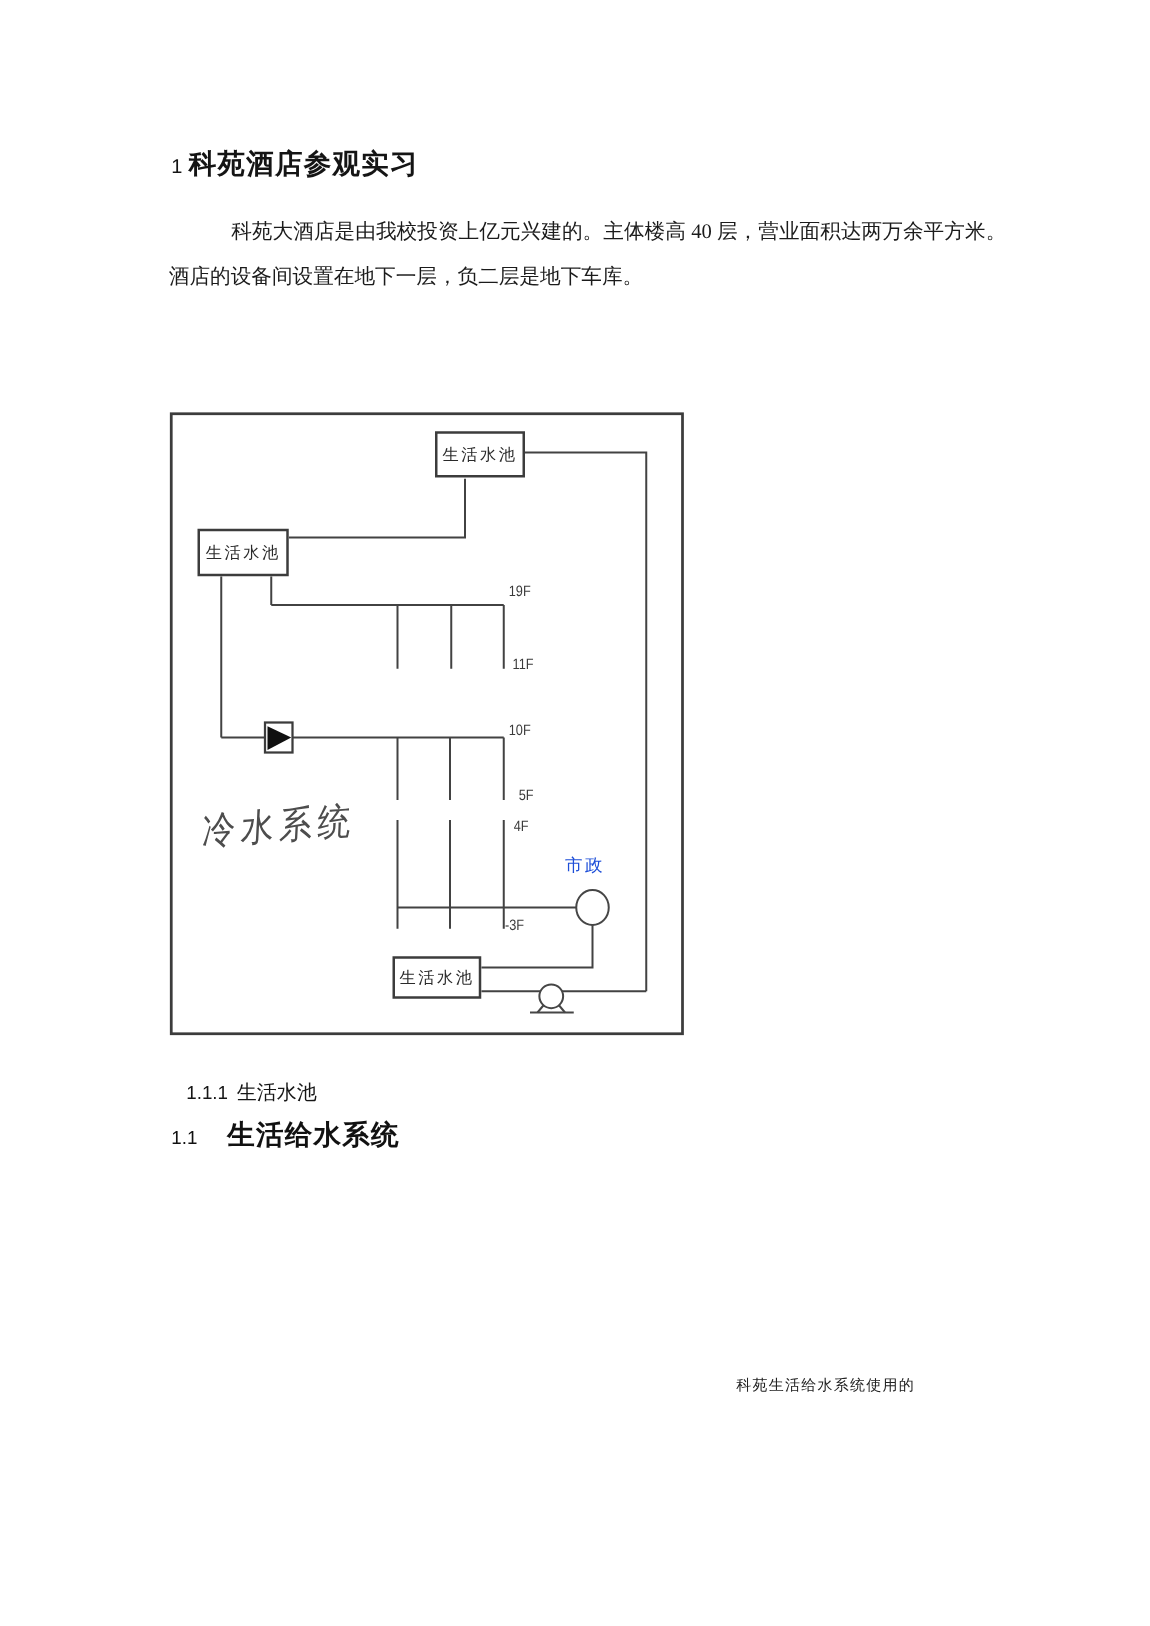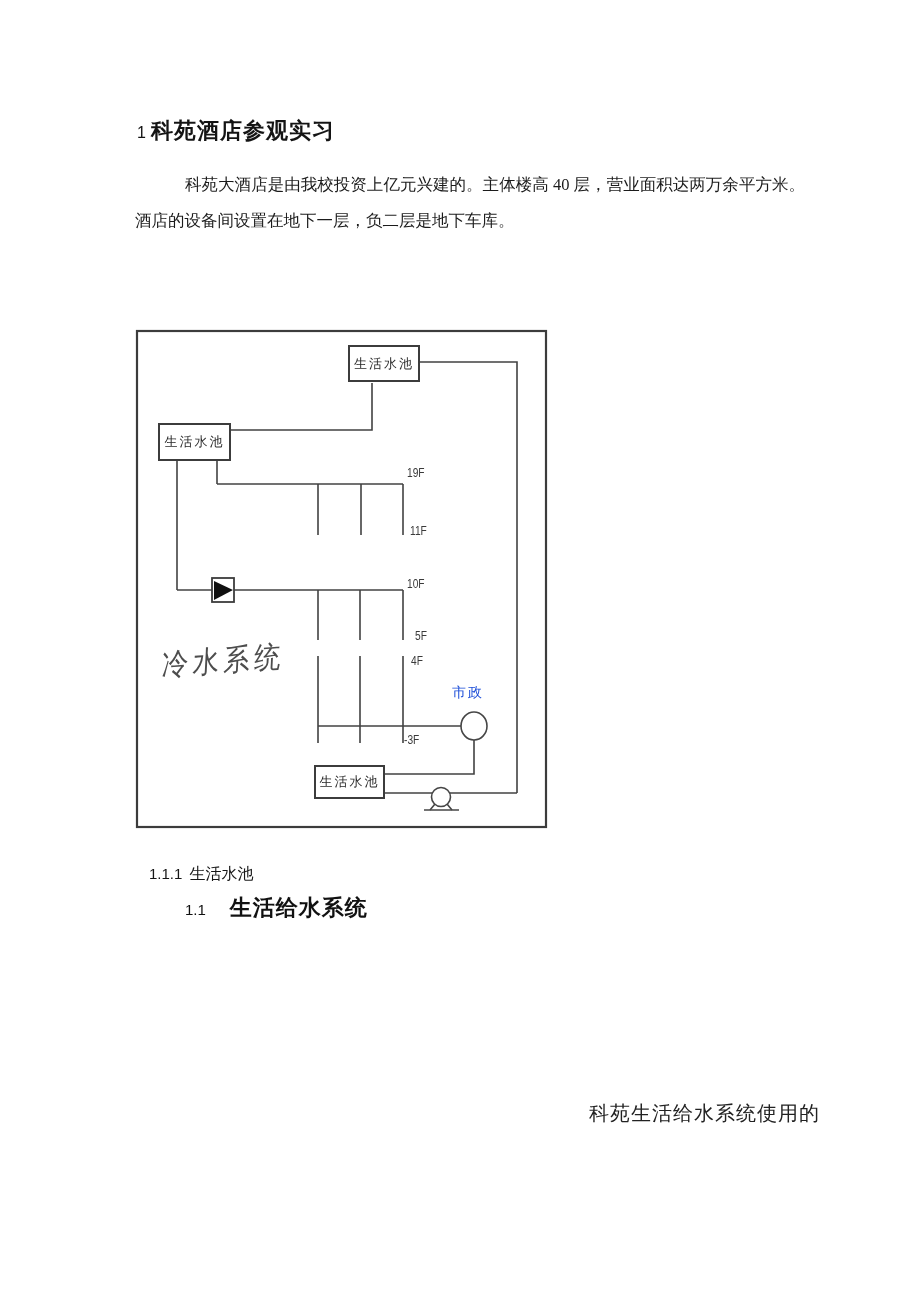--- a/index.html
+++ b/index.html
@@ -38,28 +38,27 @@
     color: #161616;
     margin-left: 24px;
   }
   .h3-num { font-family: "Liberation Sans", sans-serif; font-size: 15px; font-weight: 500; }
   .h3-text { font-size: 16px; }
 
   .h2 {
     position: absolute; left: 137px; top: 893px;
     display: flex; align-items: baseline; gap: 24px;
     color: #111111;
-    margin-left: 48px;
   }
   .h2-num { font-family: "Liberation Sans", sans-serif; font-size: 15px; font-weight: 500; }
   .h2-text { font-family: "Liberation Sans", sans-serif; font-size: 22px; font-weight: 700; letter-spacing: 1px; text-align: right; }
 
   .footer-note {
     position: absolute; left: 589px; top: 1100px;
-    font-size: 20px; color: #222222; letter-spacing: 1px;
+    font-size: 12px; color: #222222; letter-spacing: 1px;
   }
 
   
   .figure { position: absolute; left: 0; top: 0; width: 920px; height: 1301px; }
   .fig-svg { position: absolute; left: 0; top: 0; width: 920px; height: 1301px; }
 
   .node {
     position: absolute;
     box-sizing: border-box;
     border: 2px solid #3c3c3c;

